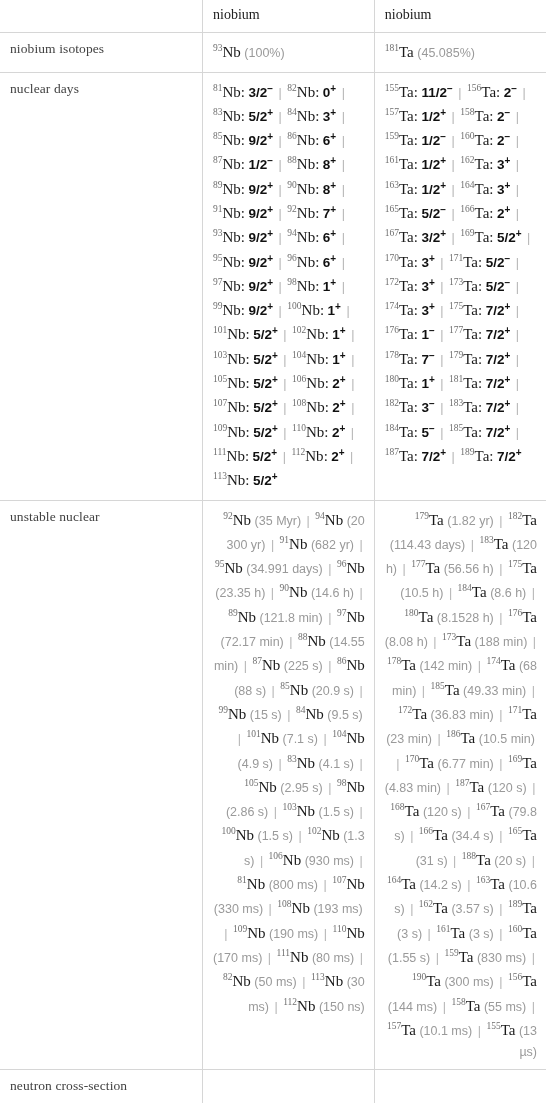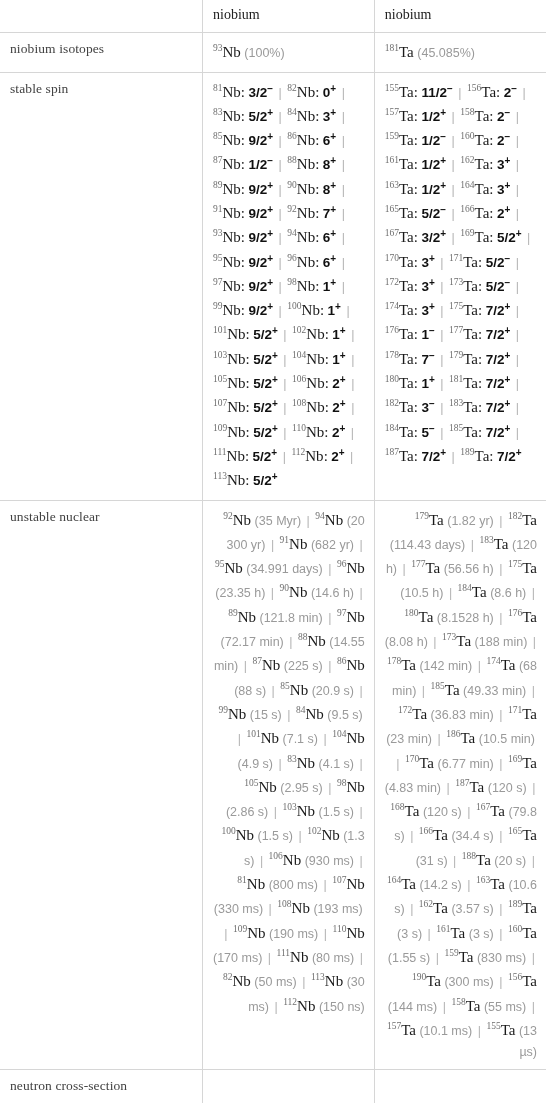--- a/index.html
+++ b/index.html
@@ -97,21 +97,21 @@
     </tr>
 
 
     <tr>
       <td class="label">niobium isotopes</td>
       <td class="val" id="stable-nb"><span class="iso"><sup>93</sup><span class="el">Nb</span></span> <span class="paren">(100%)</span></td>
       <td class="val last" id="stable-ta"><span class="iso"><sup>181</sup><span class="el">Ta</span></span> <span class="paren">(45.085%)</span></td>
     </tr>
 
     <tr>
-      <td class="label">stable spin</td>
+      <td class="label">nuclear days</td>
       <td class="val nucrow" id="spin-nb"><span><span class="iso"><sup>81</sup><span class="el">Nb</span></span><span class="iso">:</span></span> <span class="spin">3/2<sup>−</sup></span><span class="sep"> | </span><span><span class="iso"><sup>82</sup><span class="el">Nb</span></span><span class="iso">:</span></span> <span class="spin">0<sup>+</sup></span><span class="sep"> | </span><span><span class="iso"><sup>83</sup><span class="el">Nb</span></span><span class="iso">:</span></span> <span class="spin">5/2<sup>+</sup></span><span class="sep"> | </span><span><span class="iso"><sup>84</sup><span class="el">Nb</span></span><span class="iso">:</span></span> <span class="spin">3<sup>+</sup></span><span class="sep"> | </span><span><span class="iso"><sup>85</sup><span class="el">Nb</span></span><span class="iso">:</span></span> <span class="spin">9/2<sup>+</sup></span><span class="sep"> | </span><span><span class="iso"><sup>86</sup><span class="el">Nb</span></span><span class="iso">:</span></span> <span class="spin">6<sup>+</sup></span><span class="sep"> | </span><span><span class="iso"><sup>87</sup><span class="el">Nb</span></span><span class="iso">:</span></span> <span class="spin">1/2<sup>−</sup></span><span class="sep"> | </span><span><span class="iso"><sup>88</sup><span class="el">Nb</span></span><span class="iso">:</span></span> <span class="spin">8<sup>+</sup></span><span class="sep"> | </span><span><span class="iso"><sup>89</sup><span class="el">Nb</span></span><span class="iso">:</span></span> <span class="spin">9/2<sup>+</sup></span><span class="sep"> | </span><span><span class="iso"><sup>90</sup><span class="el">Nb</span></span><span class="iso">:</span></span> <span class="spin">8<sup>+</sup></span><span class="sep"> | </span><span><span class="iso"><sup>91</sup><span class="el">Nb</span></span><span class="iso">:</span></span> <span class="spin">9/2<sup>+</sup></span><span class="sep"> | </span><span><span class="iso"><sup>92</sup><span class="el">Nb</span></span><span class="iso">:</span></span> <span class="spin">7<sup>+</sup></span><span class="sep"> | </span><span><span class="iso"><sup>93</sup><span class="el">Nb</span></span><span class="iso">:</span></span> <span class="spin">9/2<sup>+</sup></span><span class="sep"> | </span><span><span class="iso"><sup>94</sup><span class="el">Nb</span></span><span class="iso">:</span></span> <span class="spin">6<sup>+</sup></span><span class="sep"> | </span><span><span class="iso"><sup>95</sup><span class="el">Nb</span></span><span class="iso">:</span></span> <span class="spin">9/2<sup>+</sup></span><span class="sep"> | </span><span><span class="iso"><sup>96</sup><span class="el">Nb</span></span><span class="iso">:</span></span> <span class="spin">6<sup>+</sup></span><span class="sep"> | </span><span><span class="iso"><sup>97</sup><span class="el">Nb</span></span><span class="iso">:</span></span> <span class="spin">9/2<sup>+</sup></span><span class="sep"> | </span><span><span class="iso"><sup>98</sup><span class="el">Nb</span></span><span class="iso">:</span></span> <span class="spin">1<sup>+</sup></span><span class="sep"> | </span><span><span class="iso"><sup>99</sup><span class="el">Nb</span></span><span class="iso">:</span></span> <span class="spin">9/2<sup>+</sup></span><span class="sep"> | </span><span><span class="iso"><sup>100</sup><span class="el">Nb</span></span><span class="iso">:</span></span> <span class="spin">1<sup>+</sup></span><span class="sep"> | </span><span><span class="iso"><sup>101</sup><span class="el">Nb</span></span><span class="iso">:</span></span> <span class="spin">5/2<sup>+</sup></span><span class="sep"> | </span><span><span class="iso"><sup>102</sup><span class="el">Nb</span></span><span class="iso">:</span></span> <span class="spin">1<sup>+</sup></span><span class="sep"> | </span><span><span class="iso"><sup>103</sup><span class="el">Nb</span></span><span class="iso">:</span></span> <span class="spin">5/2<sup>+</sup></span><span class="sep"> | </span><span><span class="iso"><sup>104</sup><span class="el">Nb</span></span><span class="iso">:</span></span> <span class="spin">1<sup>+</sup></span><span class="sep"> | </span><span><span class="iso"><sup>105</sup><span class="el">Nb</span></span><span class="iso">:</span></span> <span class="spin">5/2<sup>+</sup></span><span class="sep"> | </span><span><span class="iso"><sup>106</sup><span class="el">Nb</span></span><span class="iso">:</span></span> <span class="spin">2<sup>+</sup></span><span class="sep"> | </span><span><span class="iso"><sup>107</sup><span class="el">Nb</span></span><span class="iso">:</span></span> <span class="spin">5/2<sup>+</sup></span><span class="sep"> | </span><span><span class="iso"><sup>108</sup><span class="el">Nb</span></span><span class="iso">:</span></span> <span class="spin">2<sup>+</sup></span><span class="sep"> | </span><span><span class="iso"><sup>109</sup><span class="el">Nb</span></span><span class="iso">:</span></span> <span class="spin">5/2<sup>+</sup></span><span class="sep"> | </span><span><span class="iso"><sup>110</sup><span class="el">Nb</span></span><span class="iso">:</span></span> <span class="spin">2<sup>+</sup></span><span class="sep"> | </span><span><span class="iso"><sup>111</sup><span class="el">Nb</span></span><span class="iso">:</span></span> <span class="spin">5/2<sup>+</sup></span><span class="sep"> | </span><span><span class="iso"><sup>112</sup><span class="el">Nb</span></span><span class="iso">:</span></span> <span class="spin">2<sup>+</sup></span><span class="sep"> | </span><span><span class="iso"><sup>113</sup><span class="el">Nb</span></span><span class="iso">:</span></span> <span class="spin">5/2<sup>+</sup></span></td>
       <td class="val last nucrow" id="spin-ta"><span><span class="iso"><sup>155</sup><span class="el">Ta</span></span><span class="iso">:</span></span> <span class="spin">11/2<sup>−</sup></span><span class="sep"> | </span><span><span class="iso"><sup>156</sup><span class="el">Ta</span></span><span class="iso">:</span></span> <span class="spin">2<sup>−</sup></span><span class="sep"> | </span><span><span class="iso"><sup>157</sup><span class="el">Ta</span></span><span class="iso">:</span></span> <span class="spin">1/2<sup>+</sup></span><span class="sep"> | </span><span><span class="iso"><sup>158</sup><span class="el">Ta</span></span><span class="iso">:</span></span> <span class="spin">2<sup>−</sup></span><span class="sep"> | </span><span><span class="iso"><sup>159</sup><span class="el">Ta</span></span><span class="iso">:</span></span> <span class="spin">1/2<sup>−</sup></span><span class="sep"> | </span><span><span class="iso"><sup>160</sup><span class="el">Ta</span></span><span class="iso">:</span></span> <span class="spin">2<sup>−</sup></span><span class="sep"> | </span><span><span class="iso"><sup>161</sup><span class="el">Ta</span></span><span class="iso">:</span></span> <span class="spin">1/2<sup>+</sup></span><span class="sep"> | </span><span><span class="iso"><sup>162</sup><span class="el">Ta</span></span><span class="iso">:</span></span> <span class="spin">3<sup>+</sup></span><span class="sep"> | </span><span><span class="iso"><sup>163</sup><span class="el">Ta</span></span><span class="iso">:</span></span> <span class="spin">1/2<sup>+</sup></span><span class="sep"> | </span><span><span class="iso"><sup>164</sup><span class="el">Ta</span></span><span class="iso">:</span></span> <span class="spin">3<sup>+</sup></span><span class="sep"> | </span><span><span class="iso"><sup>165</sup><span class="el">Ta</span></span><span class="iso">:</span></span> <span class="spin">5/2<sup>−</sup></span><span class="sep"> | </span><span><span class="iso"><sup>166</sup><span class="el">Ta</span></span><span class="iso">:</span></span> <span class="spin">2<sup>+</sup></span><span class="sep"> | </span><span><span class="iso"><sup>167</sup><span class="el">Ta</span></span><span class="iso">:</span></span> <span class="spin">3/2<sup>+</sup></span><span class="sep"> | </span><span><span class="iso"><sup>169</sup><span class="el">Ta</span></span><span class="iso">:</span></span> <span class="spin">5/2<sup>+</sup></span><span class="sep"> | </span><span><span class="iso"><sup>170</sup><span class="el">Ta</span></span><span class="iso">:</span></span> <span class="spin">3<sup>+</sup></span><span class="sep"> | </span><span><span class="iso"><sup>171</sup><span class="el">Ta</span></span><span class="iso">:</span></span> <span class="spin">5/2<sup>−</sup></span><span class="sep"> | </span><span><span class="iso"><sup>172</sup><span class="el">Ta</span></span><span class="iso">:</span></span> <span class="spin">3<sup>+</sup></span><span class="sep"> | </span><span><span class="iso"><sup>173</sup><span class="el">Ta</span></span><span class="iso">:</span></span> <span class="spin">5/2<sup>−</sup></span><span class="sep"> | </span><span><span class="iso"><sup>174</sup><span class="el">Ta</span></span><span class="iso">:</span></span> <span class="spin">3<sup>+</sup></span><span class="sep"> | </span><span><span class="iso"><sup>175</sup><span class="el">Ta</span></span><span class="iso">:</span></span> <span class="spin">7/2<sup>+</sup></span><span class="sep"> | </span><span><span class="iso"><sup>176</sup><span class="el">Ta</span></span><span class="iso">:</span></span> <span class="spin">1<sup>−</sup></span><span class="sep"> | </span><span><span class="iso"><sup>177</sup><span class="el">Ta</span></span><span class="iso">:</span></span> <span class="spin">7/2<sup>+</sup></span><span class="sep"> | </span><span><span class="iso"><sup>178</sup><span class="el">Ta</span></span><span class="iso">:</span></span> <span class="spin">7<sup>−</sup></span><span class="sep"> | </span><span><span class="iso"><sup>179</sup><span class="el">Ta</span></span><span class="iso">:</span></span> <span class="spin">7/2<sup>+</sup></span><span class="sep"> | </span><span><span class="iso"><sup>180</sup><span class="el">Ta</span></span><span class="iso">:</span></span> <span class="spin">1<sup>+</sup></span><span class="sep"> | </span><span><span class="iso"><sup>181</sup><span class="el">Ta</span></span><span class="iso">:</span></span> <span class="spin">7/2<sup>+</sup></span><span class="sep"> | </span><span><span class="iso"><sup>182</sup><span class="el">Ta</span></span><span class="iso">:</span></span> <span class="spin">3<sup>−</sup></span><span class="sep"> | </span><span><span class="iso"><sup>183</sup><span class="el">Ta</span></span><span class="iso">:</span></span> <span class="spin">7/2<sup>+</sup></span><span class="sep"> | </span><span><span class="iso"><sup>184</sup><span class="el">Ta</span></span><span class="iso">:</span></span> <span class="spin">5<sup>−</sup></span><span class="sep"> | </span><span><span class="iso"><sup>185</sup><span class="el">Ta</span></span><span class="iso">:</span></span> <span class="spin">7/2<sup>+</sup></span><span class="sep"> | </span><span><span class="iso"><sup>187</sup><span class="el">Ta</span></span><span class="iso">:</span></span> <span class="spin">7/2<sup>+</sup></span><span class="sep"> | </span><span><span class="iso"><sup>189</sup><span class="el">Ta</span></span><span class="iso">:</span></span> <span class="spin">7/2<sup>+</sup></span></td>
     </tr>
 
     <tr>
       <td class="label">unstable nuclear</td>
       <td class="val isorow" id="unstable-nb"><span class="iso"><sup>92</sup><span class="el">Nb</span></span> <span class="paren">(35 Myr)</span><span class="sep"> | </span><span class="iso"><sup>94</sup><span class="el">Nb</span></span> <span class="paren">(20 300 yr)</span><span class="sep"> | </span><span class="iso"><sup>91</sup><span class="el">Nb</span></span> <span class="paren">(682 yr)</span><span class="sep"> | </span><span class="iso"><sup>95</sup><span class="el">Nb</span></span> <span class="paren">(34.991 days)</span><span class="sep"> | </span><span class="iso"><sup>96</sup><span class="el">Nb</span></span> <span class="paren">(23.35 h)</span><span class="sep"> | </span><span class="iso"><sup>90</sup><span class="el">Nb</span></span> <span class="paren">(14.6 h)</span><span class="sep"> | </span><span class="iso"><sup>89</sup><span class="el">Nb</span></span> <span class="paren">(121.8 min)</span><span class="sep"> | </span><span class="iso"><sup>97</sup><span class="el">Nb</span></span> <span class="paren">(72.17 min)</span><span class="sep"> | </span><span class="iso"><sup>88</sup><span class="el">Nb</span></span> <span class="paren">(14.55 min)</span><span class="sep"> | </span><span class="iso"><sup>87</sup><span class="el">Nb</span></span> <span class="paren">(225 s)</span><span class="sep"> | </span><span class="iso"><sup>86</sup><span class="el">Nb</span></span> <span class="paren">(88 s)</span><span class="sep"> | </span><span class="iso"><sup>85</sup><span class="el">Nb</span></span> <span class="paren">(20.9 s)</span><span class="sep"> | </span><span class="iso"><sup>99</sup><span class="el">Nb</span></span> <span class="paren">(15 s)</span><span class="sep"> | </span><span class="iso"><sup>84</sup><span class="el">Nb</span></span> <span class="paren">(9.5 s)</span><span class="sep"> | </span><span class="iso"><sup>101</sup><span class="el">Nb</span></span> <span class="paren">(7.1 s)</span><span class="sep"> | </span><span class="iso"><sup>104</sup><span class="el">Nb</span></span> <span class="paren">(4.9 s)</span><span class="sep"> | </span><span class="iso"><sup>83</sup><span class="el">Nb</span></span> <span class="paren">(4.1 s)</span><span class="sep"> | </span><span class="iso"><sup>105</sup><span class="el">Nb</span></span> <span class="paren">(2.95 s)</span><span class="sep"> | </span><span class="iso"><sup>98</sup><span class="el">Nb</span></span> <span class="paren">(2.86 s)</span><span class="sep"> | </span><span class="iso"><sup>103</sup><span class="el">Nb</span></span> <span class="paren">(1.5 s)</span><span class="sep"> | </span><span class="iso"><sup>100</sup><span class="el">Nb</span></span> <span class="paren">(1.5 s)</span><span class="sep"> | </span><span class="iso"><sup>102</sup><span class="el">Nb</span></span> <span class="paren">(1.3 s)</span><span class="sep"> | </span><span class="iso"><sup>106</sup><span class="el">Nb</span></span> <span class="paren">(930 ms)</span><span class="sep"> | </span><span class="iso"><sup>81</sup><span class="el">Nb</span></span> <span class="paren">(800 ms)</span><span class="sep"> | </span><span class="iso"><sup>107</sup><span class="el">Nb</span></span> <span class="paren">(330 ms)</span><span class="sep"> | </span><span class="iso"><sup>108</sup><span class="el">Nb</span></span> <span class="paren">(193 ms)</span><span class="sep"> | </span><span class="iso"><sup>109</sup><span class="el">Nb</span></span> <span class="paren">(190 ms)</span><span class="sep"> | </span><span class="iso"><sup>110</sup><span class="el">Nb</span></span> <span class="paren">(170 ms)</span><span class="sep"> | </span><span class="iso"><sup>111</sup><span class="el">Nb</span></span> <span class="paren">(80 ms)</span><span class="sep"> | </span><span class="iso"><sup>82</sup><span class="el">Nb</span></span> <span class="paren">(50 ms)</span><span class="sep"> | </span><span class="iso"><sup>113</sup><span class="el">Nb</span></span> <span class="paren">(30 ms)</span><span class="sep"> | </span><span class="iso"><sup>112</sup><span class="el">Nb</span></span> <span class="paren">(150 ns)</span></td>
       <td class="val last isorow" id="unstable-ta"><span class="iso"><sup>179</sup><span class="el">Ta</span></span> <span class="paren">(1.82 yr)</span><span class="sep"> | </span><span class="iso"><sup>182</sup><span class="el">Ta</span></span> <span class="paren">(114.43 days)</span><span class="sep"> | </span><span class="iso"><sup>183</sup><span class="el">Ta</span></span> <span class="paren">(120 h)</span><span class="sep"> | </span><span class="iso"><sup>177</sup><span class="el">Ta</span></span> <span class="paren">(56.56 h)</span><span class="sep"> | </span><span class="iso"><sup>175</sup><span class="el">Ta</span></span> <span class="paren">(10.5 h)</span><span class="sep"> | </span><span class="iso"><sup>184</sup><span class="el">Ta</span></span> <span class="paren">(8.6 h)</span><span class="sep"> | </span><span class="iso"><sup>180</sup><span class="el">Ta</span></span> <span class="paren">(8.1528 h)</span><span class="sep"> | </span><span class="iso"><sup>176</sup><span class="el">Ta</span></span> <span class="paren">(8.08 h)</span><span class="sep"> | </span><span class="iso"><sup>173</sup><span class="el">Ta</span></span> <span class="paren">(188 min)</span><span class="sep"> | </span><span class="iso"><sup>178</sup><span class="el">Ta</span></span> <span class="paren">(142 min)</span><span class="sep"> | </span><span class="iso"><sup>174</sup><span class="el">Ta</span></span> <span class="paren">(68 min)</span><span class="sep"> | </span><span class="iso"><sup>185</sup><span class="el">Ta</span></span> <span class="paren">(49.33 min)</span><span class="sep"> | </span><span class="iso"><sup>172</sup><span class="el">Ta</span></span> <span class="paren">(36.83 min)</span><span class="sep"> | </span><span class="iso"><sup>171</sup><span class="el">Ta</span></span> <span class="paren">(23 min)</span><span class="sep"> | </span><span class="iso"><sup>186</sup><span class="el">Ta</span></span> <span class="paren">(10.5 min)</span><span class="sep"> | </span><span class="iso"><sup>170</sup><span class="el">Ta</span></span> <span class="paren">(6.77 min)</span><span class="sep"> | </span><span class="iso"><sup>169</sup><span class="el">Ta</span></span> <span class="paren">(4.83 min)</span><span class="sep"> | </span><span class="iso"><sup>187</sup><span class="el">Ta</span></span> <span class="paren">(120 s)</span><span class="sep"> | </span><span class="iso"><sup>168</sup><span class="el">Ta</span></span> <span class="paren">(120 s)</span><span class="sep"> | </span><span class="iso"><sup>167</sup><span class="el">Ta</span></span> <span class="paren">(79.8 s)</span><span class="sep"> | </span><span class="iso"><sup>166</sup><span class="el">Ta</span></span> <span class="paren">(34.4 s)</span><span class="sep"> | </span><span class="iso"><sup>165</sup><span class="el">Ta</span></span> <span class="paren">(31 s)</span><span class="sep"> | </span><span class="iso"><sup>188</sup><span class="el">Ta</span></span> <span class="paren">(20 s)</span><span class="sep"> | </span><span class="iso"><sup>164</sup><span class="el">Ta</span></span> <span class="paren">(14.2 s)</span><span class="sep"> | </span><span class="iso"><sup>163</sup><span class="el">Ta</span></span> <span class="paren">(10.6 s)</span><span class="sep"> | </span><span class="iso"><sup>162</sup><span class="el">Ta</span></span> <span class="paren">(3.57 s)</span><span class="sep"> | </span><span class="iso"><sup>189</sup><span class="el">Ta</span></span> <span class="paren">(3 s)</span><span class="sep"> | </span><span class="iso"><sup>161</sup><span class="el">Ta</span></span> <span class="paren">(3 s)</span><span class="sep"> | </span><span class="iso"><sup>160</sup><span class="el">Ta</span></span> <span class="paren">(1.55 s)</span><span class="sep"> | </span><span class="iso"><sup>159</sup><span class="el">Ta</span></span> <span class="paren">(830 ms)</span><span class="sep"> | </span><span class="iso"><sup>190</sup><span class="el">Ta</span></span> <span class="paren">(300 ms)</span><span class="sep"> | </span><span class="iso"><sup>156</sup><span class="el">Ta</span></span> <span class="paren">(144 ms)</span><span class="sep"> | </span><span class="iso"><sup>158</sup><span class="el">Ta</span></span> <span class="paren">(55 ms)</span><span class="sep"> | </span><span class="iso"><sup>157</sup><span class="el">Ta</span></span> <span class="paren">(10.1 ms)</span><span class="sep"> | </span><span class="iso"><sup>155</sup><span class="el">Ta</span></span> <span class="paren">(13 µs)</span></td>
     </tr>
 

